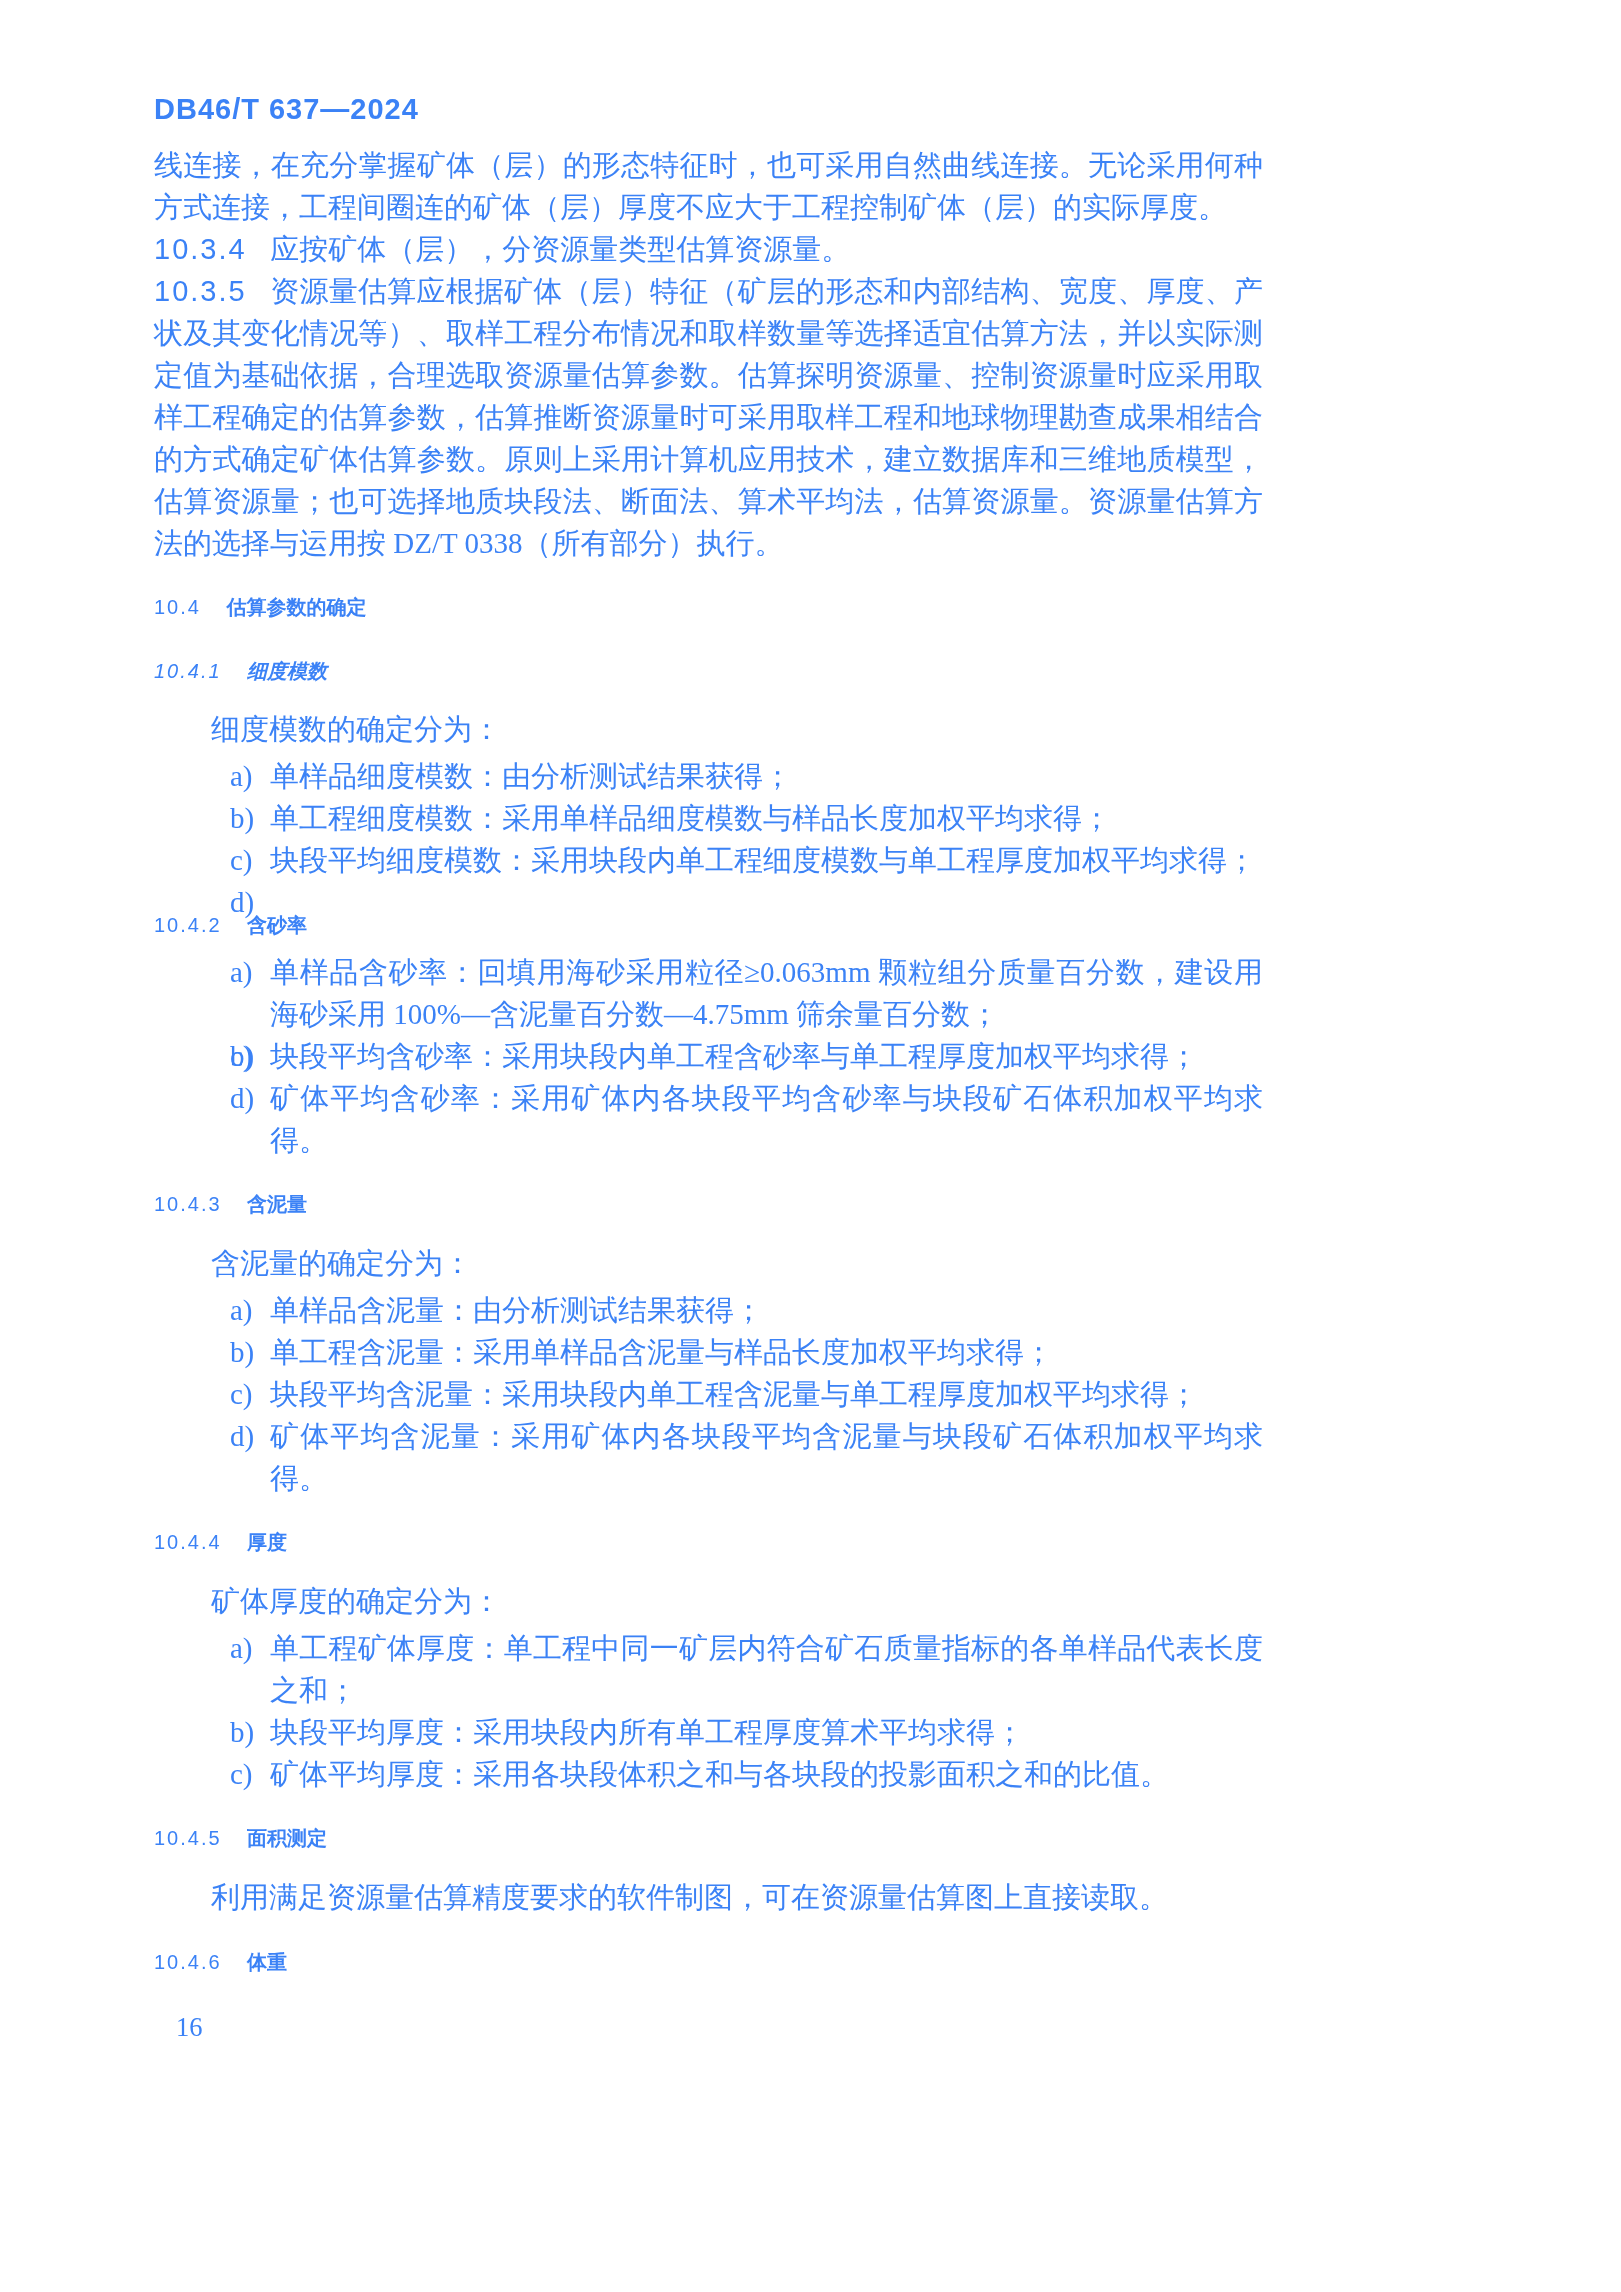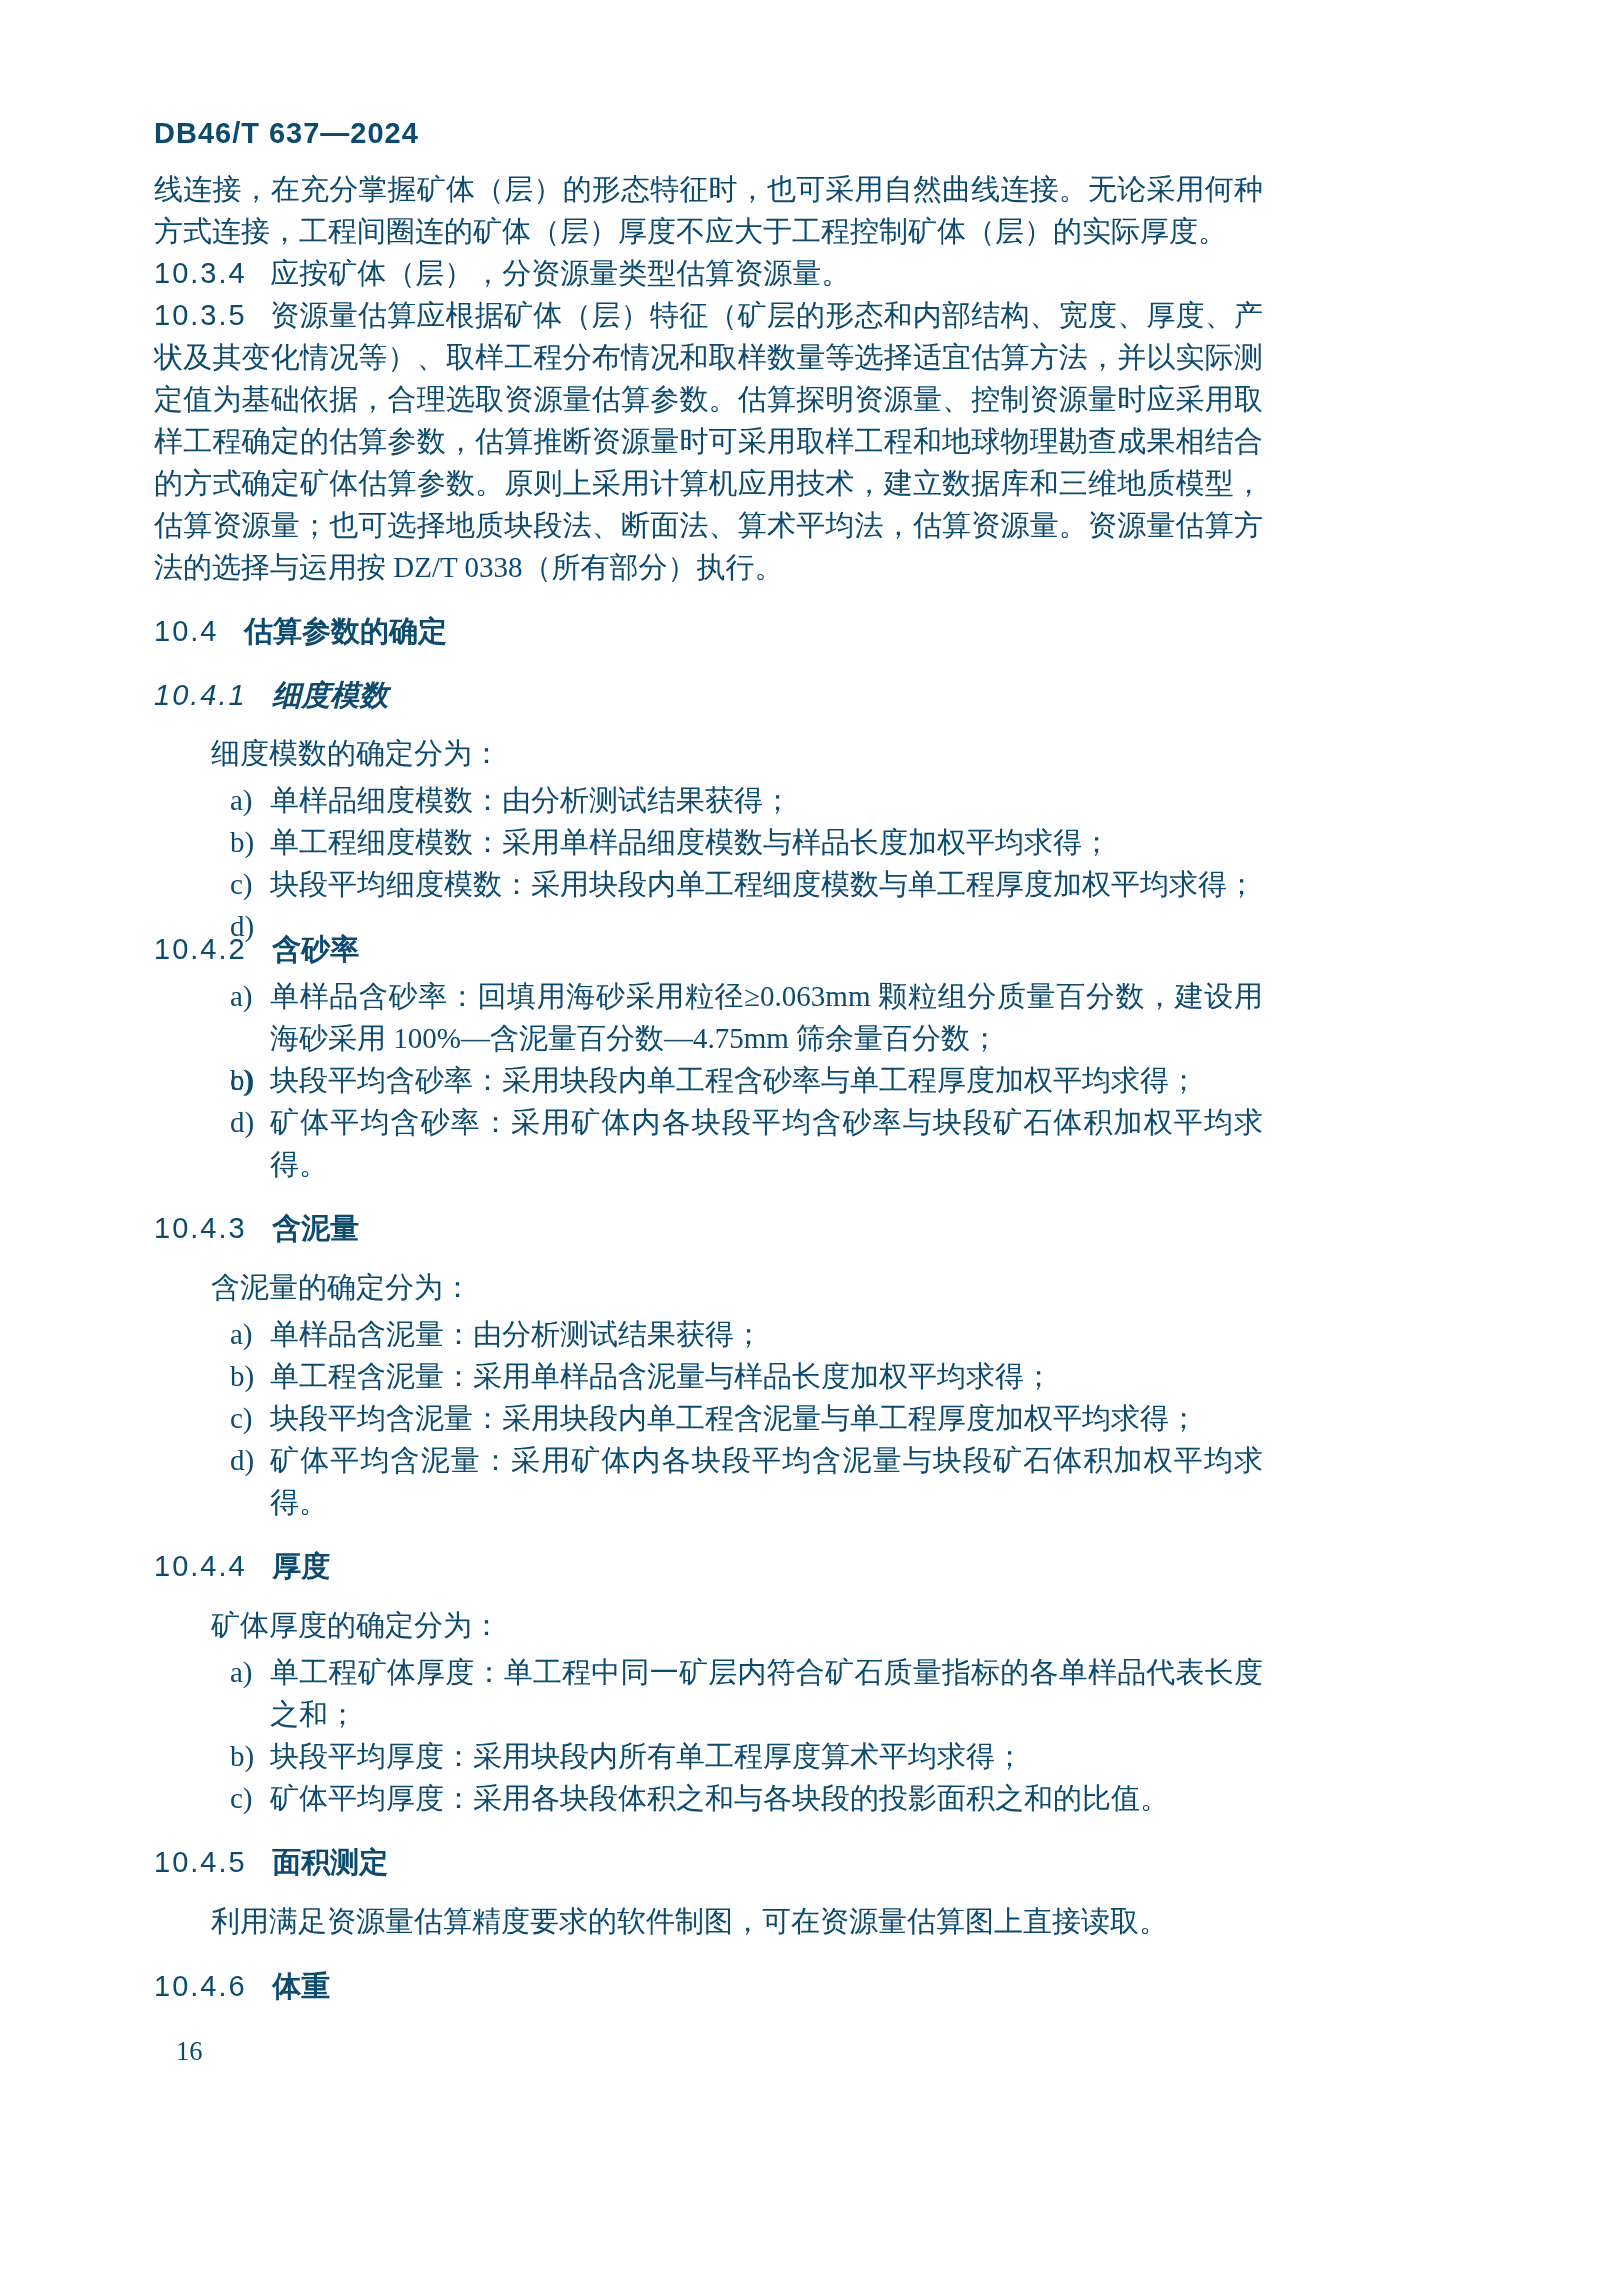--- a/index.html
+++ b/index.html
@@ -2,22 +2,22 @@
 <html lang="zh"><head>
 <meta charset="utf-8">
 <style>
   html, body { margin: 0; padding: 0; background: #ffffff; }
   .page {
     position: relative;
     width: 1390px;
     height: 2293px;
     box-sizing: border-box;
     background: #ffffff;
-    color: #0c4a6e;
-    padding: 112px 127px 0 154px;
+    color: #3b82f6;
+    padding: 88px 127px 0 154px;
     font-family: "Liberation Serif", "DejaVu Serif", serif;
     font-size: 29px;
     line-height: 42px;
     overflow: hidden;
   }
   .running-header {
     font-family: "Liberation Sans", "DejaVu Sans", sans-serif;
     font-weight: bold;
     font-size: 29px;
     line-height: 42px;
@@ -28,21 +28,21 @@
   .cnum {
     font-family: "Liberation Sans", "DejaVu Sans", sans-serif;
     letter-spacing: 2px;
     margin-right: 23.5px;
     white-space: nowrap;
   }
   .sec-h {
     margin: 22.5px 0 0 0;
     font-family: "Liberation Sans", "DejaVu Sans", sans-serif;
     font-weight: bold;
-    font-size: 29px;
+    font-size: 20px;
     line-height: 42px;
   }
   .sec-h .num {
     font-weight: normal;
     letter-spacing: 2px;
     margin-right: 25.5px;
     white-space: nowrap;
   }
   .h-follow { margin-top: 21.6px; font-style: italic; }
   .intro { margin: 16.7px 0 0 0; padding-left: 57px; }

